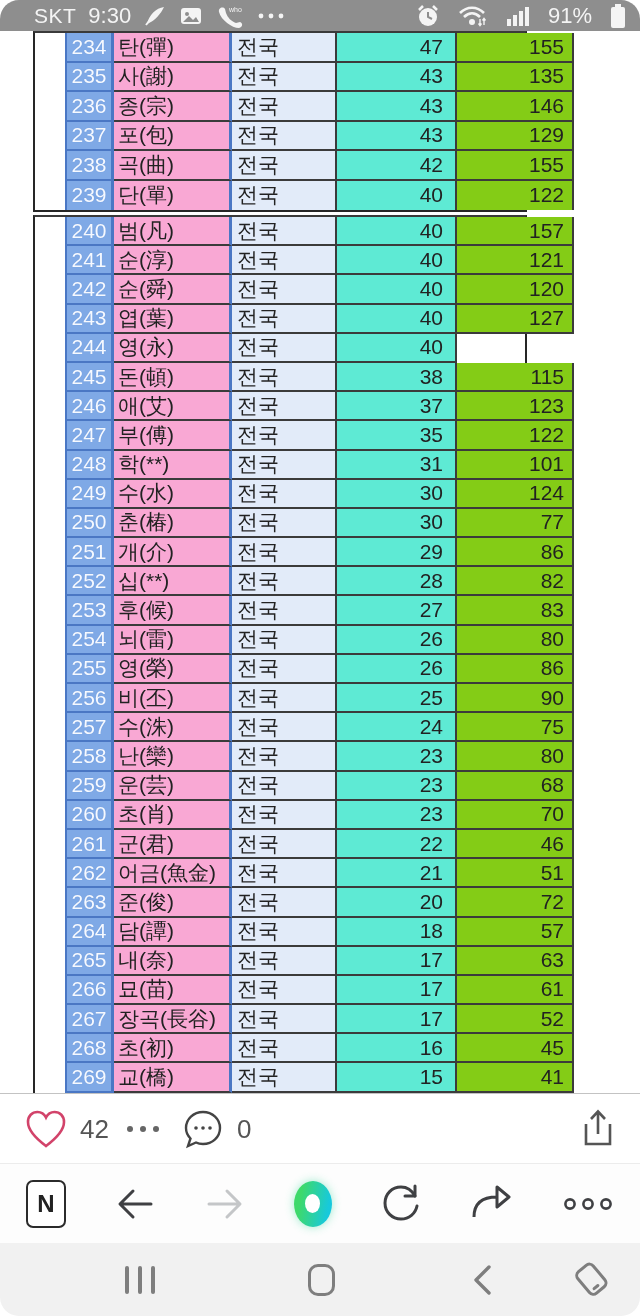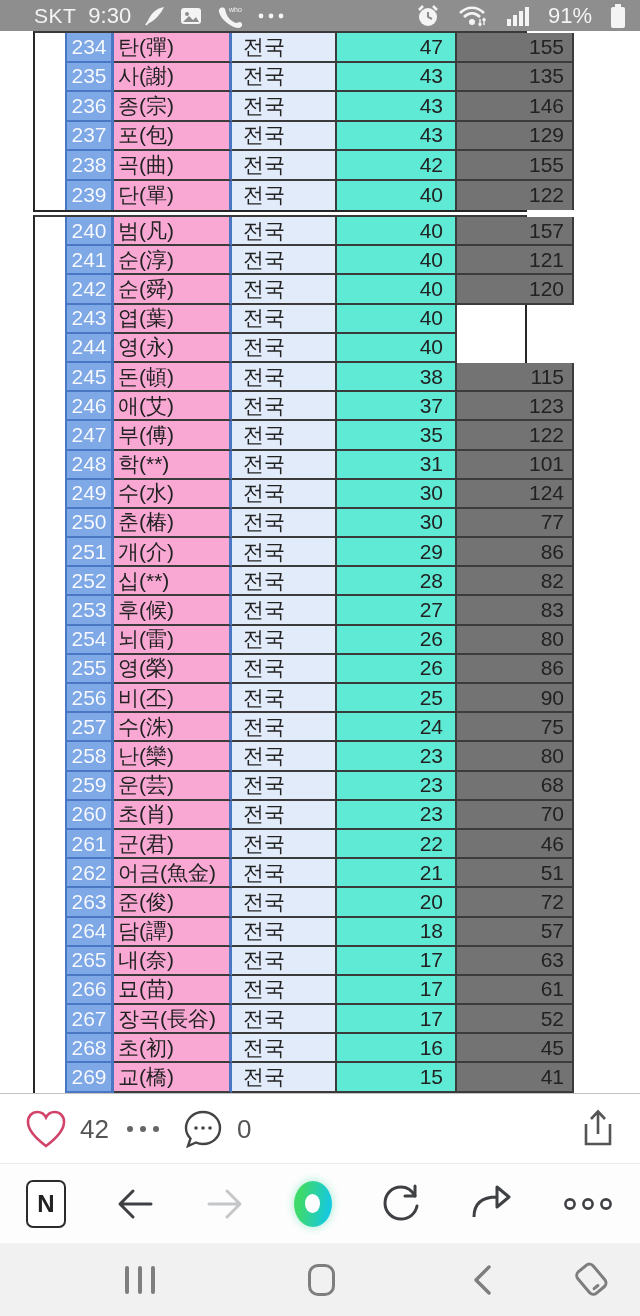--- a/index.html
+++ b/index.html
@@ -1,17 +1,17 @@
 <!DOCTYPE html>
 <html><head>
 <meta charset="utf-8">
 <style>
   html,body{margin:0;padding:0;background:#fff;}
   .screen{position:relative;width:640px;height:1316px;background:#fff;overflow:hidden;
-          font-family:"Liberation Sans","DejaVu Sans",sans-serif;}
+          font-family:"Liberation Sans","DejaVu Sans",sans-serif;border-radius:19px;}
 
   
   .status-bar{position:absolute;top:0;left:0;width:640px;height:31px;background:#8e8e8e;
               display:flex;align-items:center;color:#f4f4f4;}
   .sb-left{display:flex;align-items:center;gap:12px;margin-left:34px;}
   .sb-carrier{font-size:21px;letter-spacing:.5px;}
   .sb-time{font-size:22px;}
   .sb-right{display:flex;align-items:center;gap:18px;margin-left:auto;margin-right:14px;}
   .sb-pct{font-size:22px;}
   .sb-ic{display:block;}
@@ -24,24 +24,24 @@
   .tbl.seg1{top:184px;}
   .trow{display:grid;grid-template-columns:30px 49px 118px 105px 120px 117px 37px;}
   .seg0 .trow{height:29.5px;}
   .seg1 .trow{height:29.2px;}
   .cell{box-sizing:border-box;overflow:hidden;white-space:nowrap;display:flex;align-items:center;
         font-size:21px;color:#222;}
   .c-rank{background:#7fa9e6;color:#f6f9ff;justify-content:center;
           border-left:2px solid #4a77c4;border-right:3px solid #4a77c4;border-bottom:2px solid #4a77c4;
           text-shadow:0 0 1px #6b97d8;}
   .c-name{background:#f9a8d4;padding-left:4px;border-right:3px solid #4a77c4;border-bottom:2px solid #3b3b3b;}
-  .c-region{background:#e2ebf9;padding-left:11px;border-right:2px solid #3b3b3b;border-bottom:2px solid #3b3b3b;}
+  .c-region{background:#e2ebf9;padding-left:5px;border-right:2px solid #3b3b3b;border-bottom:2px solid #3b3b3b;}
   .c-count{background:#5eead4;justify-content:flex-end;padding-right:12px;
            border-right:2px solid #3b3b3b;border-bottom:2px solid #3b3b3b;}
-  .c-total{background:#737373;justify-content:flex-end;padding-right:8px;
+  .c-total{background:#84cc16;justify-content:flex-end;padding-right:8px;
            border-right:2px solid #3b3b3b;border-bottom:2px solid #3b3b3b;}
   .trow:last-child .c-rank{border-bottom-color:#4a77c4;}
   .seg0 .trow:last-child .cell{border-bottom-width:0;}
   .seg0 .trow:last-child .c-rank{border-bottom-width:0;}
 
   
   .social-bar{position:absolute;top:1093px;left:0;width:640px;height:70px;background:#fff;
               border-top:1px solid #c3c3c3;display:flex;align-items:center;}
   .soc-count{font-size:26px;color:#555;}
   .soc-dots{display:flex;gap:7px;margin:0 22px 0 18px;}
@@ -219,20 +219,21 @@
       <div class="cell c-total">120</div>
       <div class="cell c-empty-r"></div>
     </div>
 
     <div class="trow">
       <div class="cell c-empty-l"></div>
       <div class="cell c-rank">243</div>
       <div class="cell c-name">엽(葉)</div>
       <div class="cell c-region">전국</div>
       <div class="cell c-count">40</div>
+      <div class="cell c-total">127</div>
       <div class="cell c-empty-r"></div>
     </div>
 
     <div class="trow">
       <div class="cell c-empty-l"></div>
       <div class="cell c-rank">244</div>
       <div class="cell c-name">영(永)</div>
       <div class="cell c-region">전국</div>
       <div class="cell c-count">40</div>
       <div class="cell c-empty-r"></div>

